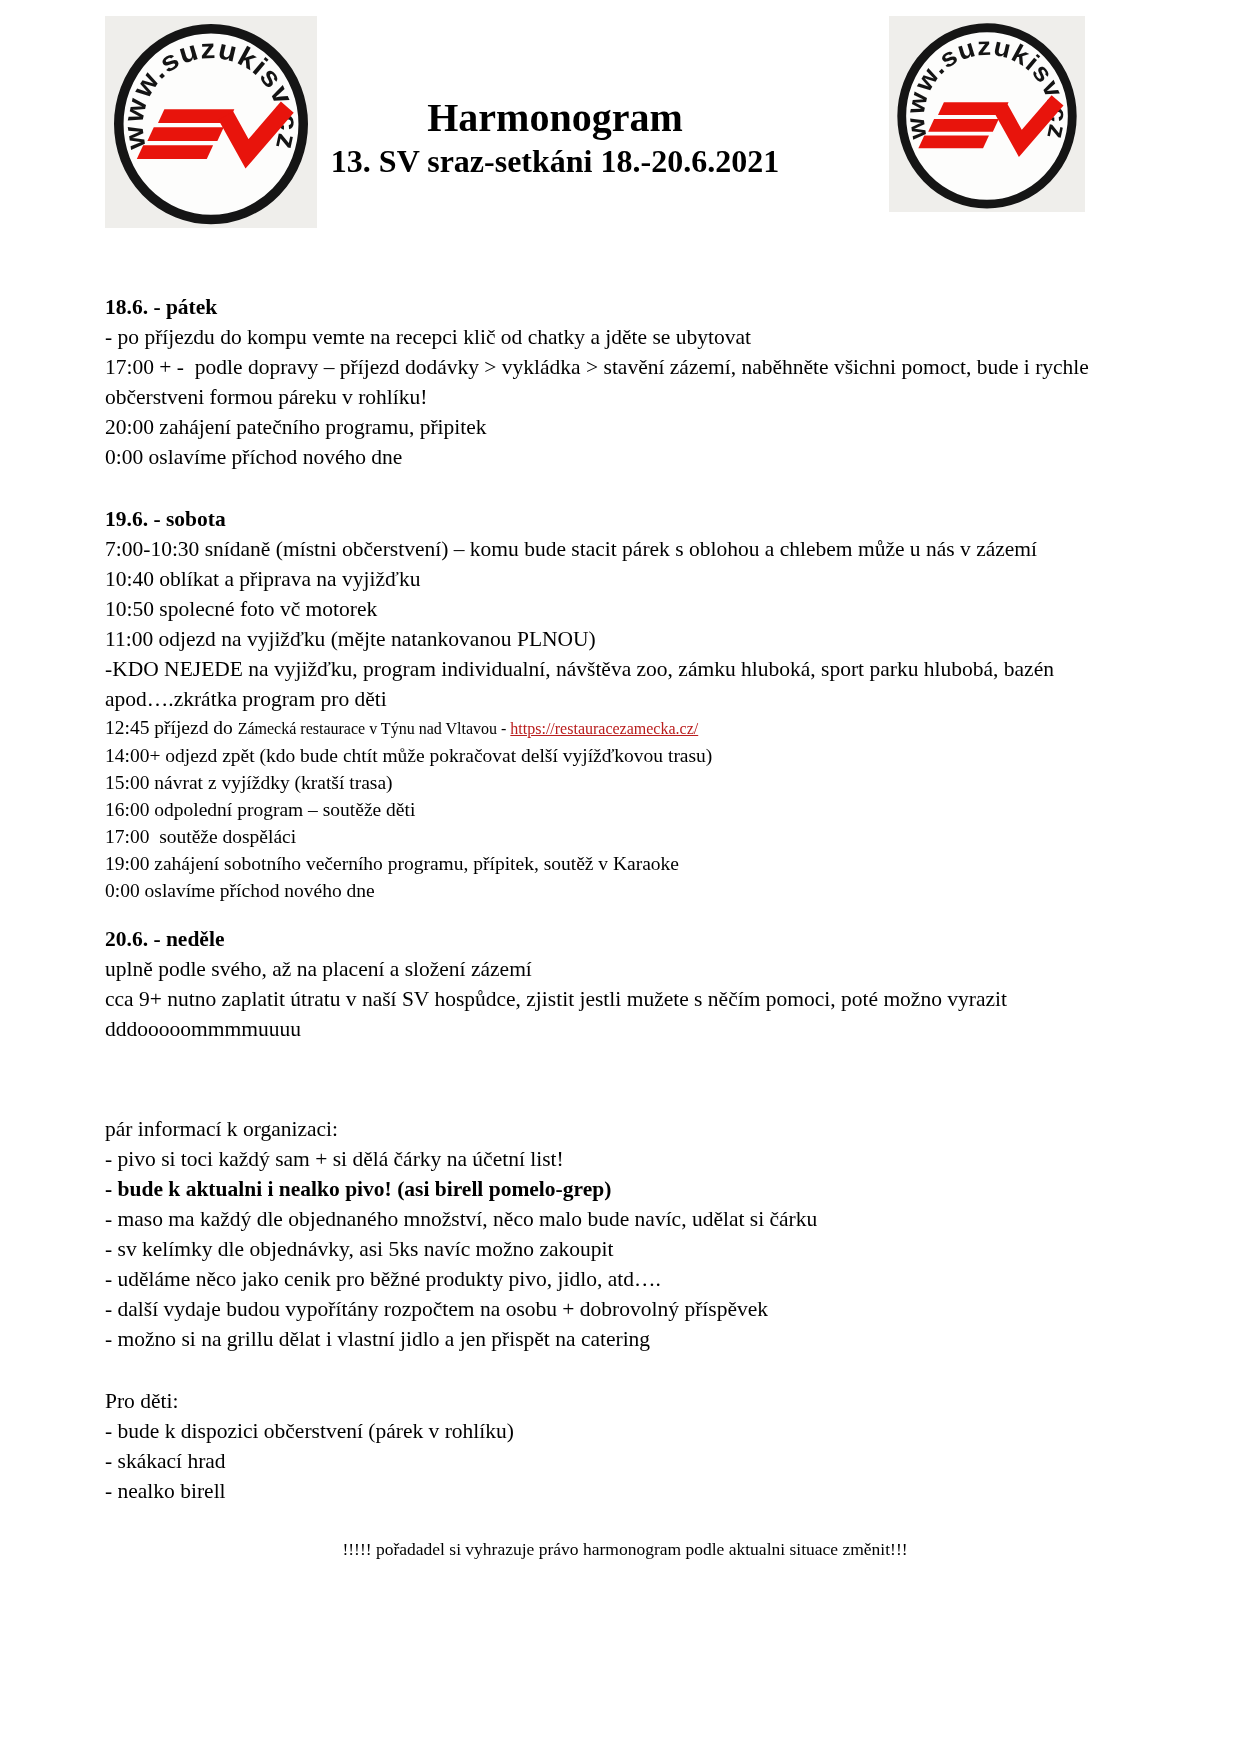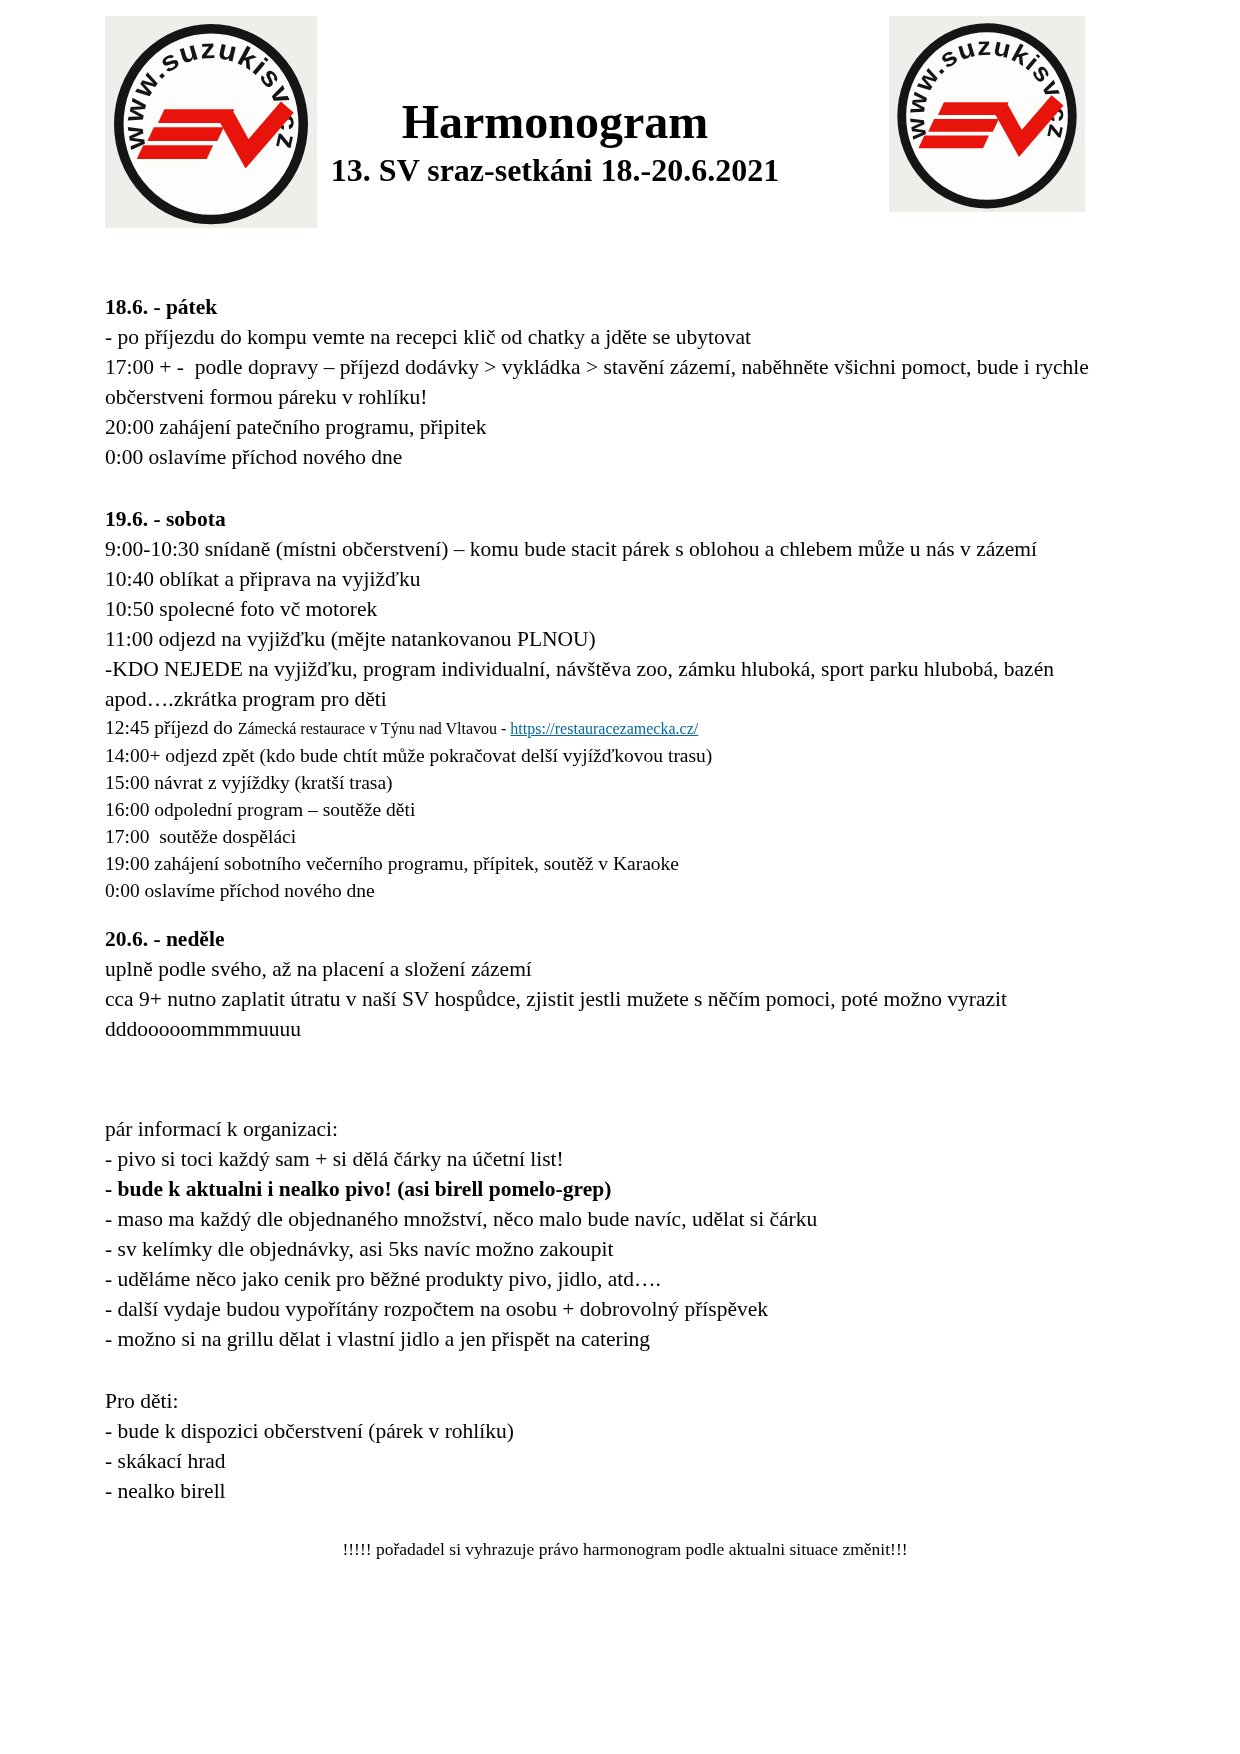--- a/index.html
+++ b/index.html
@@ -11,38 +11,38 @@
   }
 
   
   .header { position:relative; height:278px; }
   .logo { position:absolute; }
   .logo-left  { left:103px; top:16px; width:216px; height:212px; }
   .logo-right { left:878px; top:16px; width:218px; height:196px; }
   .logo svg { width:100%; height:100%; display:block; }
 
   .titleblock { position:absolute; left:320px; top:96px; width:470px; text-align:center; }
-  .page-title { font-size:48px; font-weight:bold; margin:0; line-height:1.1; }
+  .page-title { font-size:40px; font-weight:bold; margin:0; line-height:1.1; }
   .page-subtitle { font-size:32px; font-weight:bold; margin-top:3px; }
 
   
   .content { padding:14px 95px 0 105px; font-size:21.5px; }
   .line { margin:0; line-height:30px; white-space:pre-wrap; }
   .heading { font-weight:bold;font-family:Liberation Serif, serif; }
   .heading.plain { font-weight:normal; }
   .bold { font-weight:bold; }
   section { margin-top:32px; }
   section.first { margin-top:0; }
   #sec-nedele { margin-top:20px; }
   #sec-info   { margin-top:70px; }
   #sec-deti   { }
 
   .sm { font-size:19.5px; line-height:27px; }
   .mid, .restaurant-link { font-size:16px; }
-  .restaurant-link { color:#0369a1; text-decoration:underline; }
+  .restaurant-link { color:#b91c1c; text-decoration:underline; }
 
   .footer-note { text-align:center; font-size:17.5px; margin-top:30px; line-height:27px; }
 </style>
 </head>
 <body>
 
 <div class="header">
 
   <div class="logo logo-left">
     <svg viewBox="0 0 200 200">
@@ -94,21 +94,21 @@
   <section id="sec-patek" class="first">
     <p class="line heading">18.6. - pátek</p>
     <p class="line">- po příjezdu do kompu vemte na recepci klič od chatky a jděte se ubytovat</p>
     <p class="line">17:00 + -  podle dopravy – příjezd dodávky &gt; vykládka &gt; stavění zázemí, naběhněte všichni pomoct, bude i rychle občerstveni formou páreku v rohlíku!</p>
     <p class="line">20:00 zahájení patečního programu, připitek</p>
     <p class="line">0:00 oslavíme příchod nového dne</p>
   </section>
 
   <section id="sec-sobota">
     <p class="line heading">19.6. - sobota</p>
-    <p class="line">9:00-10:30 snídaně (místni občerstvení) – komu bude stacit párek s oblohou a chlebem může u nás v zázemí</p>
+    <p class="line">7:00-10:30 snídaně (místni občerstvení) – komu bude stacit párek s oblohou a chlebem může u nás v zázemí</p>
     <p class="line">10:40 oblíkat a připrava na vyjižďku</p>
     <p class="line">10:50 spolecné foto vč motorek</p>
     <p class="line">11:00 odjezd na vyjižďku (mějte natankovanou PLNOU)</p>
     <p class="line">-KDO NEJEDE na vyjižďku, program individualní, návštěva zoo, zámku hluboká, sport parku hlubobá, bazén apod….zkrátka program pro děti</p>
     <p class="line sm"><span>12:45 příjezd do </span><span class="mid">Zámecká restaurace v Týnu nad Vltavou - </span><a href="#" class="restaurant-link">https://restauracezamecka.cz/</a></p>
     <p class="line sm">14:00+ odjezd zpět (kdo bude chtít může pokračovat delší vyjížďkovou trasu)</p>
     <p class="line sm">15:00 návrat z vyjíždky (kratší trasa)</p>
     <p class="line sm">16:00 odpolední program – soutěže děti</p>
     <p class="line sm">17:00  soutěže dospěláci</p>
     <p class="line sm">19:00 zahájení sobotního večerního programu, přípitek, soutěž v Karaoke</p>

